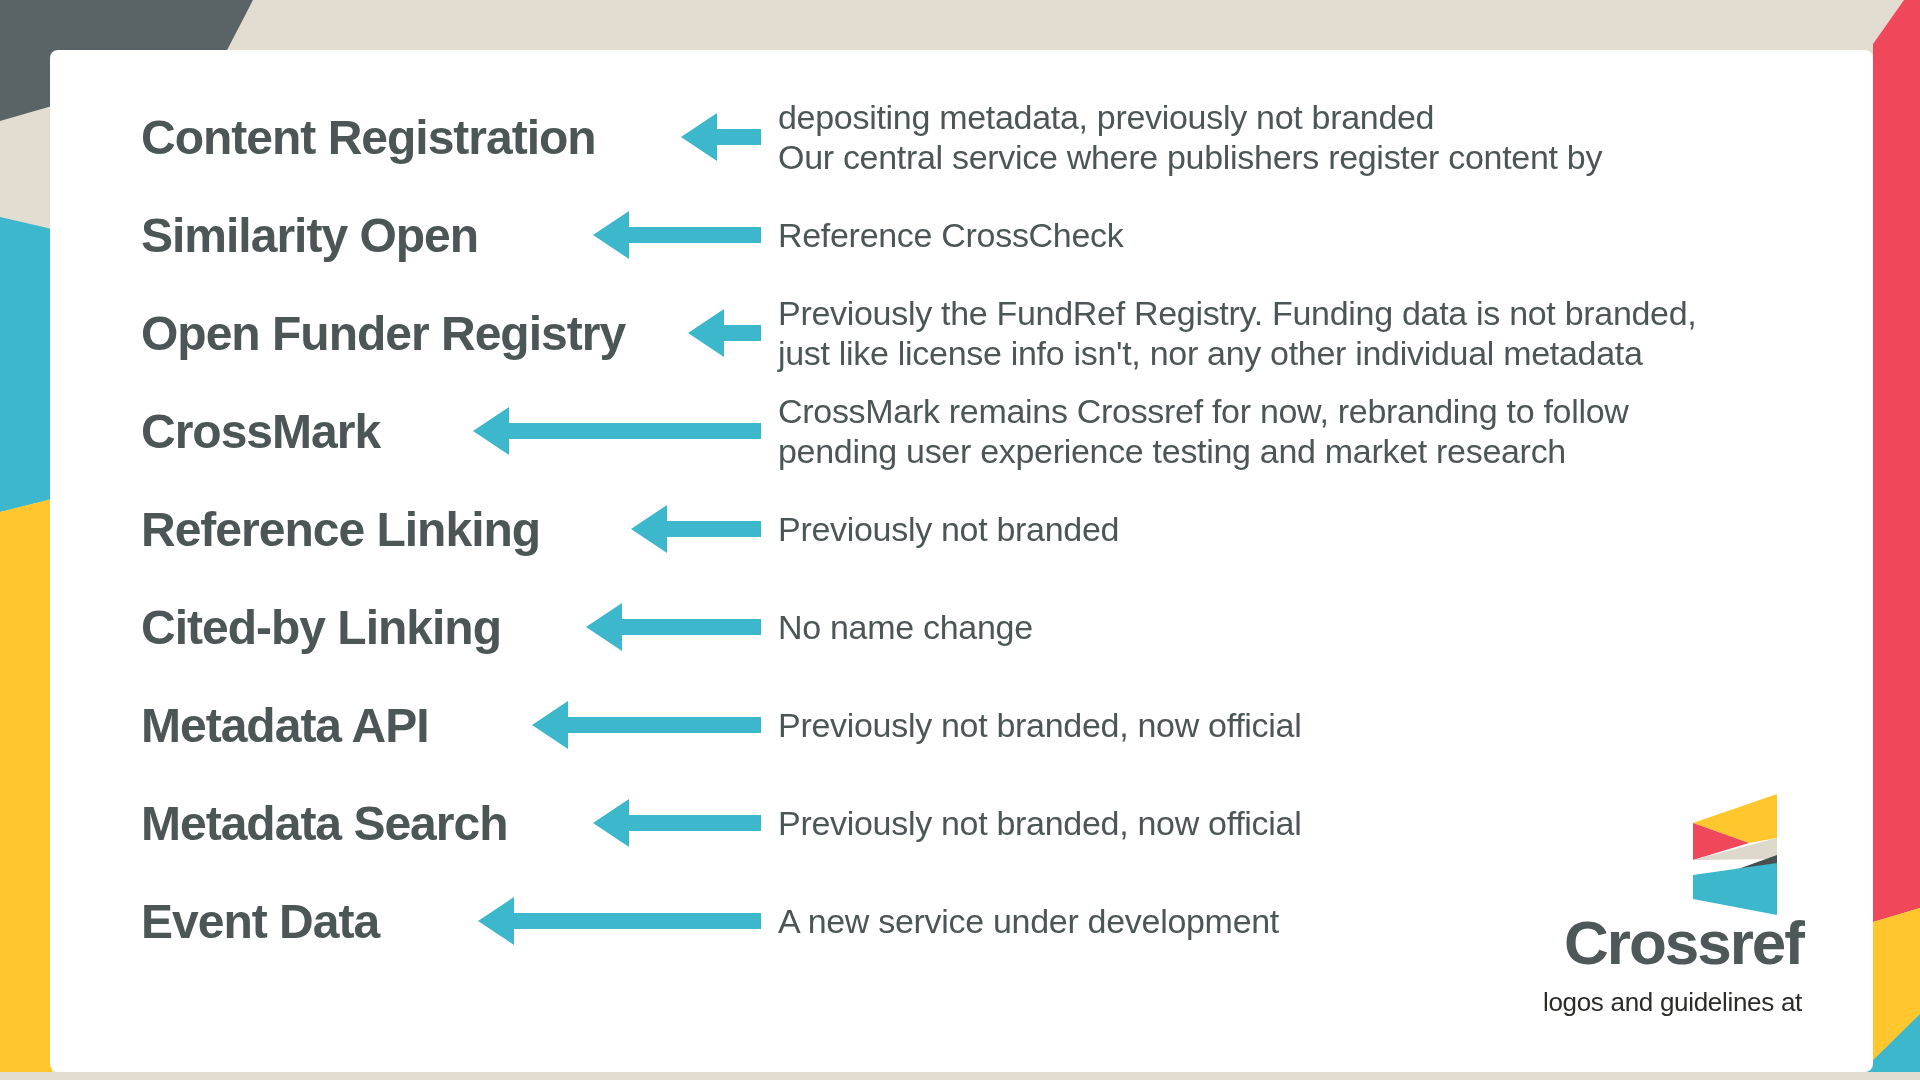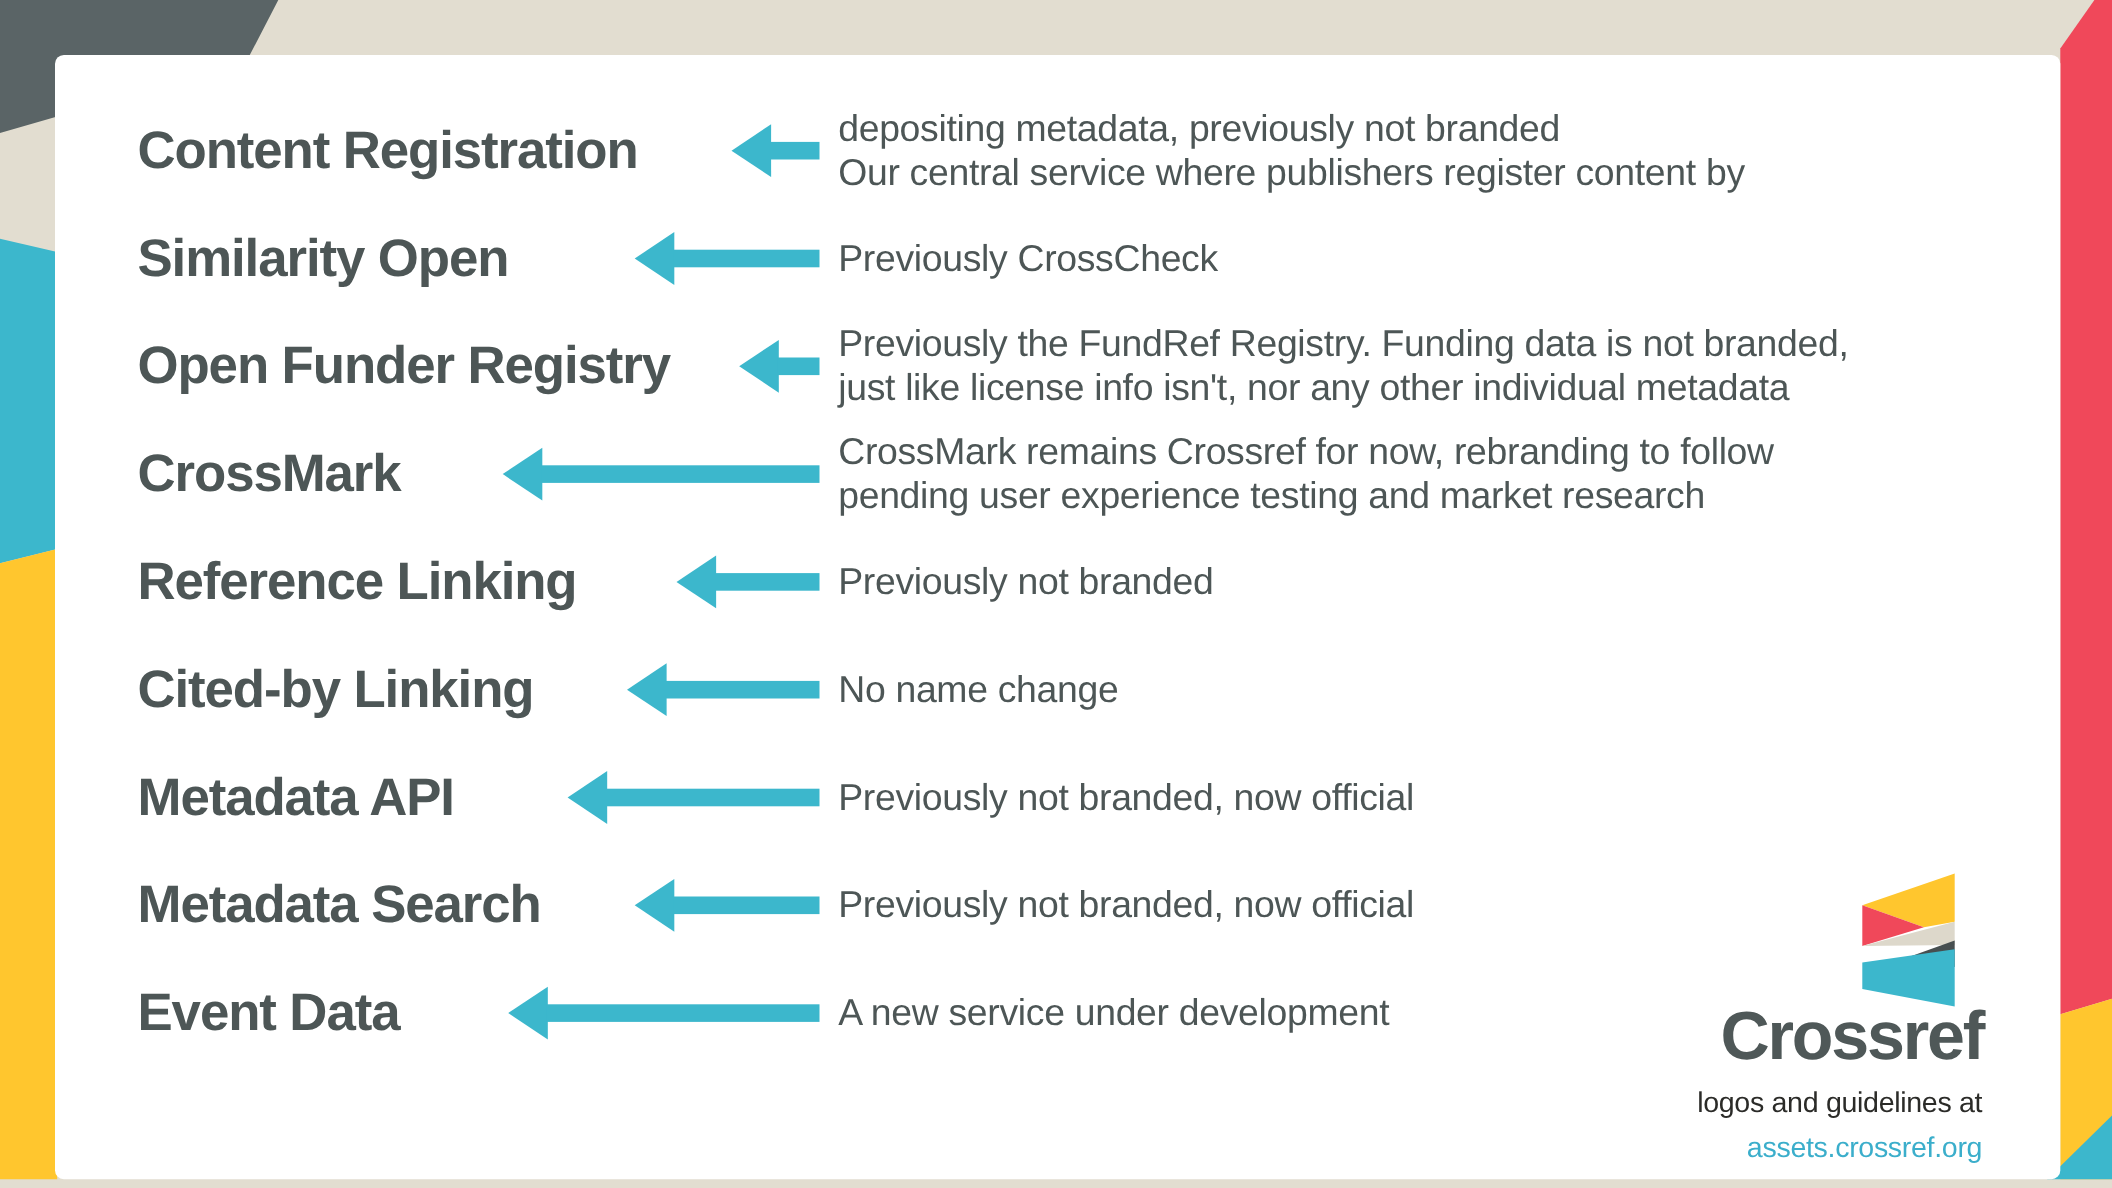--- a/index.html
+++ b/index.html
@@ -6,21 +6,21 @@
   #poster{
     position:relative;width:1920px;height:1080px;overflow:hidden;
     background:#E2DDD0;
     font-family:"Liberation Sans","DejaVu Sans",sans-serif;
   }
   #bg-decor{position:absolute;left:0;top:0;width:1920px;height:1080px;}
   #card{
     position:absolute;left:50px;top:50px;width:1823px;height:1022px;
     background:#ffffff;border-radius:8px;
   }
-  .row{position:absolute;left:0;width:1780px;height:98px;}
+  .row{position:absolute;left:16px;width:1780px;height:98px;}
   .row .title{
     position:absolute;left:125px;top:50%;transform:translateY(-50%);
     font-size:48px;font-weight:bold;letter-spacing:-1px;color:#4D5656;
     white-space:nowrap;
   }
   .arrow{
     position:absolute;top:50%;transform:translateY(-50%);
     height:50px;display:flex;align-items:center;
   }
   .arrow .head{
@@ -76,21 +76,21 @@
     </div>
   </div>
 
   <div class="row" style="top:186px">
     <div class="title">Similarity Open</div>
     <div class="arrow" style="left:577px;width:168px">
       <span class="head"></span>
         <span class="tail"></span>
     </div>
     <div class="desc">
-      <div class="dline">Previously CrossCheck</div>
+      <div class="dline">Reference CrossCheck</div>
 
     </div>
   </div>
 
   <div class="row" style="top:284px">
     <div class="title">Open Funder Registry</div>
     <div class="arrow" style="left:672px;width:73px">
       <span class="head"></span>
         <span class="tail"></span>
     </div>
@@ -176,17 +176,16 @@
     <svg id="logo-mark" width="86" height="124" viewBox="0 0 84 124" aria-hidden="true">
       <polygon fill="#FFC62E" points="0,30 84,1 84,45 56,50"></polygon>
       <polygon fill="#F0485A" points="0,30 0,67 56,50"></polygon>
       <polygon fill="#DDD8CB" points="0,67 84,45 84,66"></polygon>
       <polygon fill="#474F50" points="34,80 84,62 84,86"></polygon>
       <polygon fill="#3CB7CC" points="0,82 84,70 84,122 0,106"></polygon>
     </svg>
     <div id="logo-wordmark">Crossref</div>
     <div id="logo-caption">
       <span>logos and guidelines at</span>
-      <a id="logo-link">assets.crossref.org</a>
     </div>
   </div>
 
 </div>
 
 </body></html>

